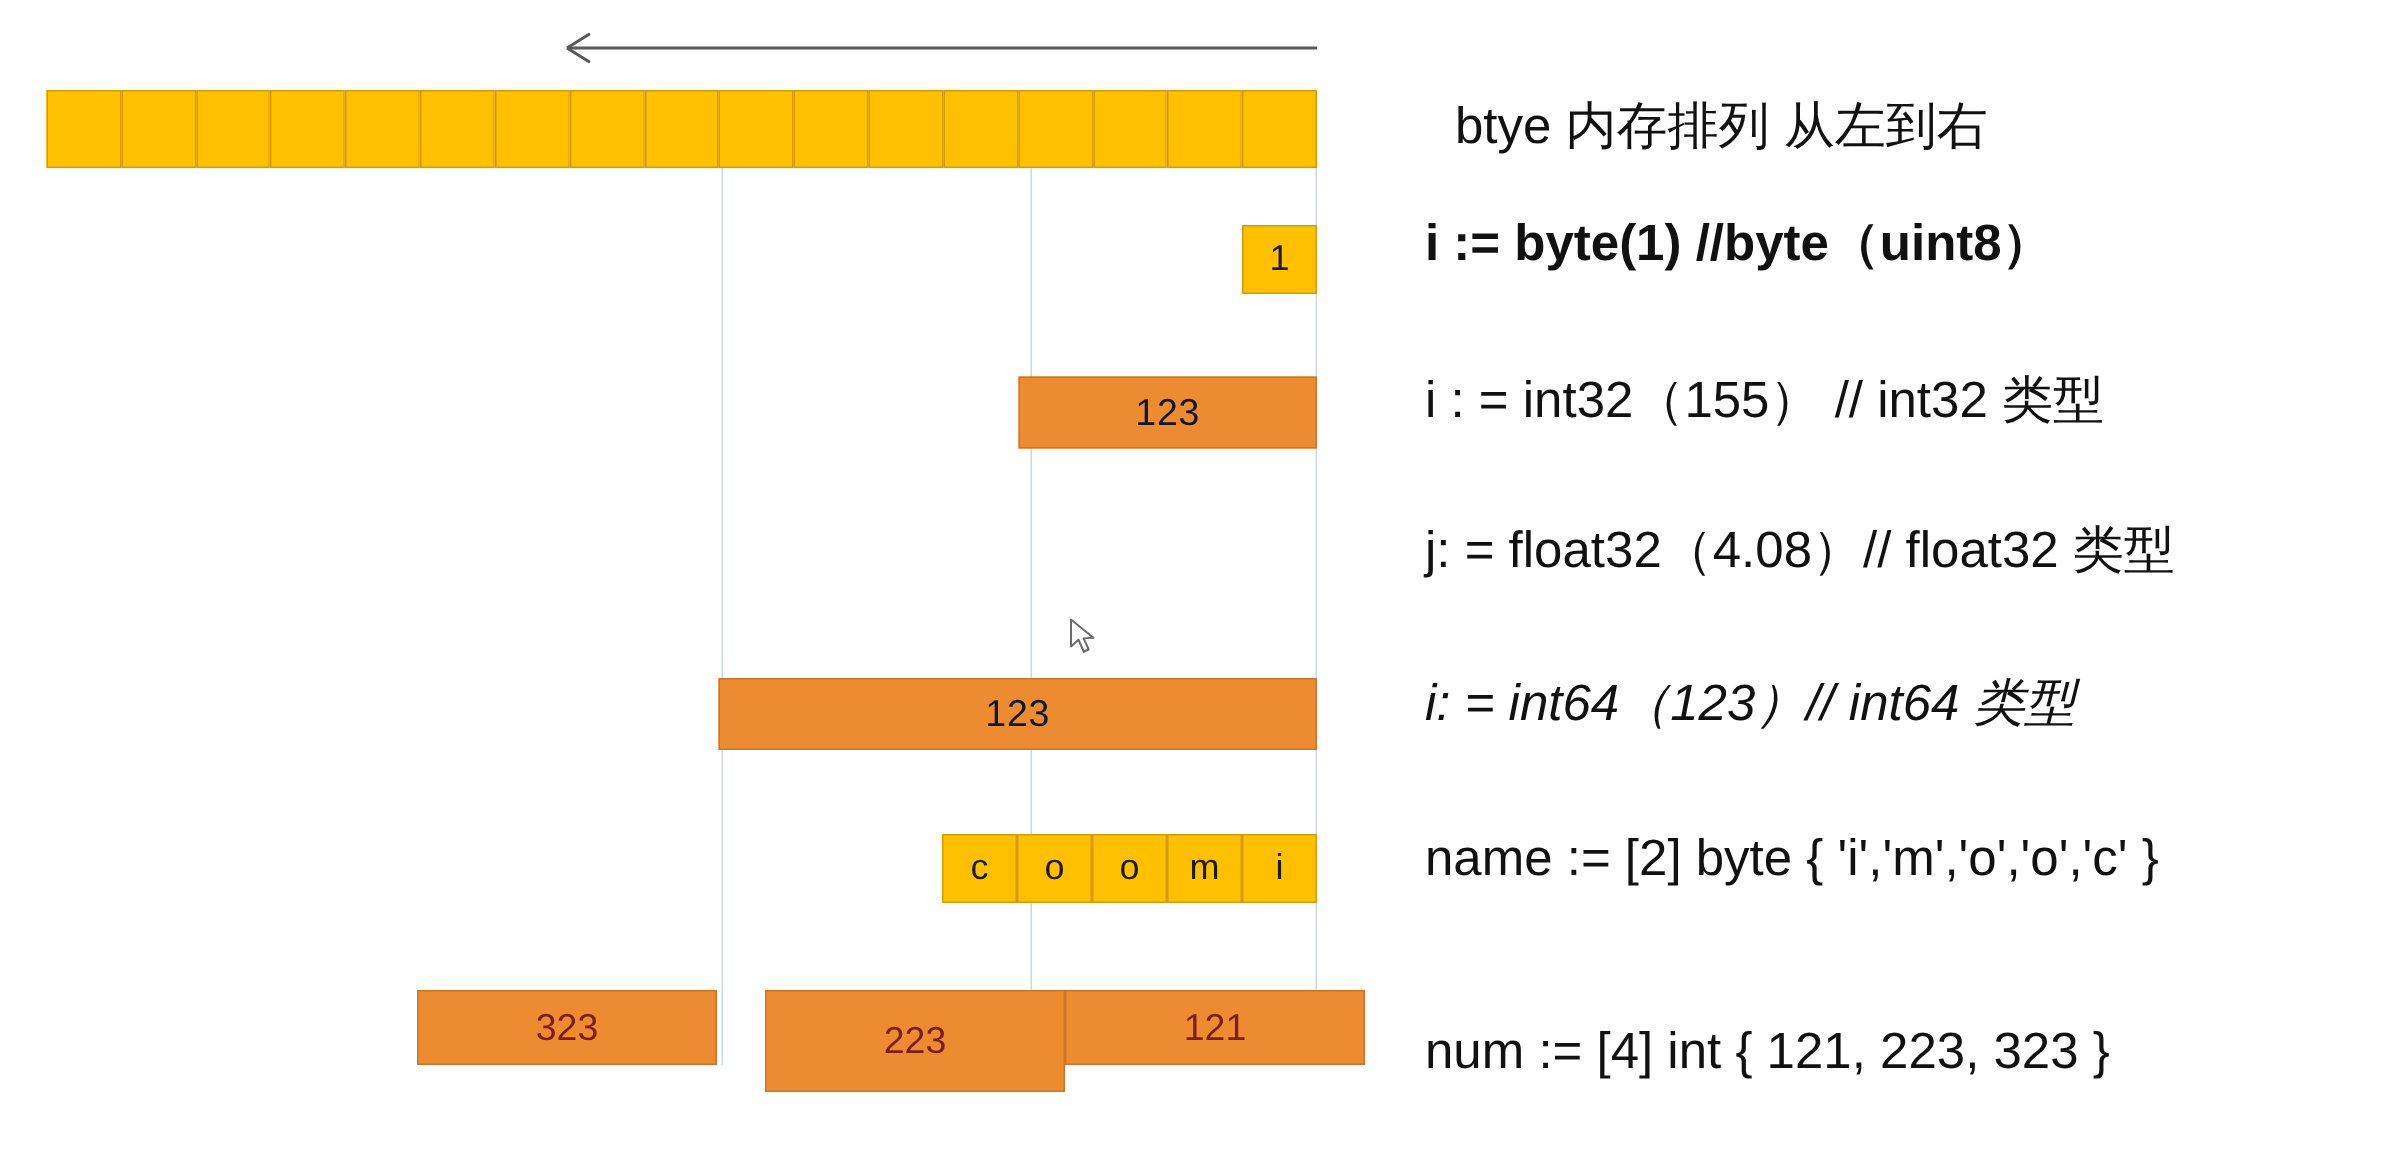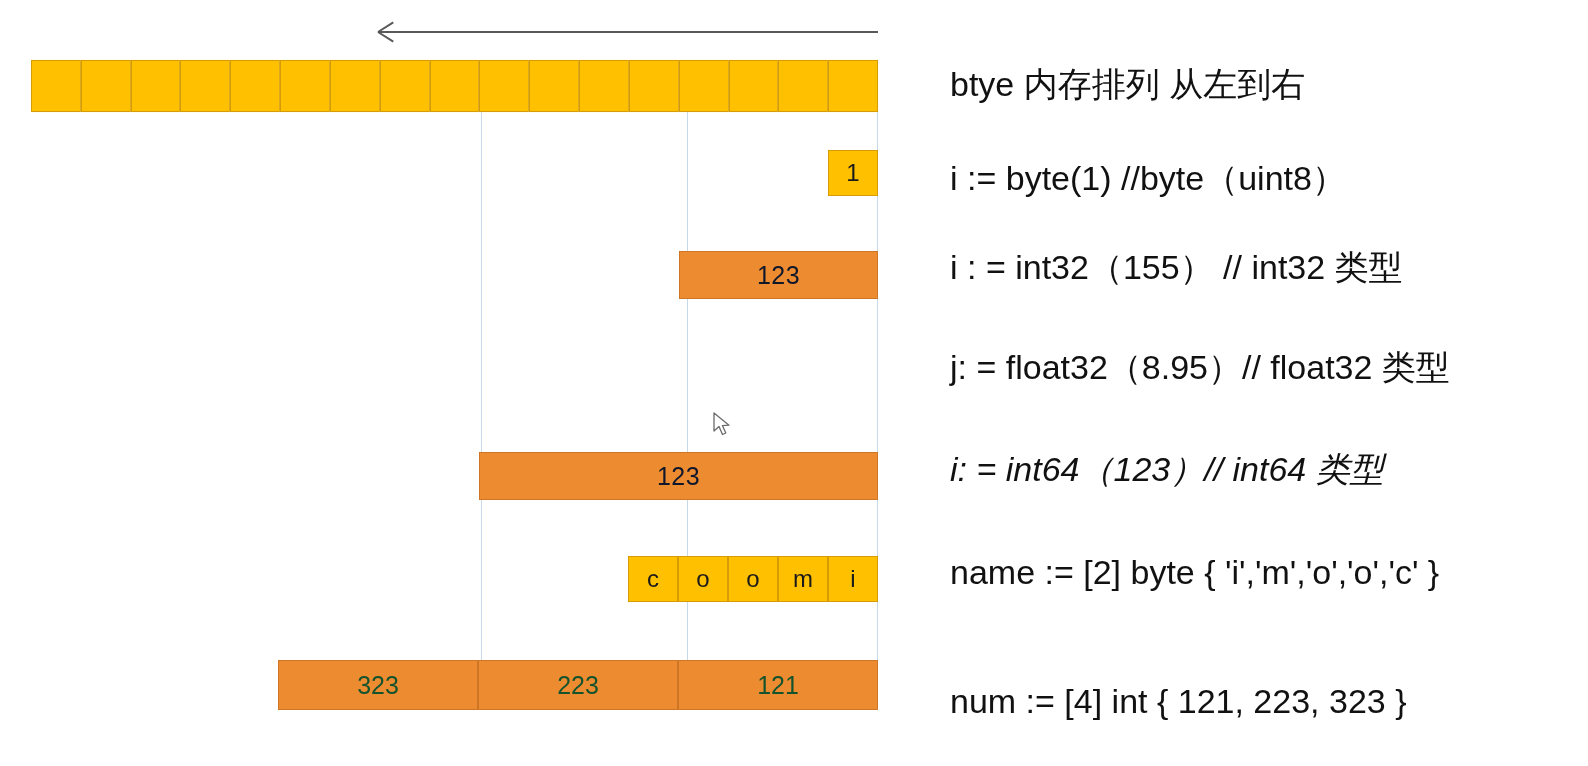--- a/index.html
+++ b/index.html
@@ -88,21 +88,21 @@
 
   
   .seg-row {
     position: absolute;
     display: flex;
     box-sizing: border-box;
   }
   .seg-row.orange > .seg {
     background: #ED8B31;
     border: 1px solid #CF7526;
-    color: #14532d;
+    color: #7f1d1d;
     font-size: 25px;
   }
   .seg-row.amber > .seg {
     background: #FFC000;
     border: 1px solid #D69C06;
     color: #1a1a1a;
     font-size: 24px;
   }
   .seg {
     box-sizing: border-box;
@@ -190,35 +190,35 @@
     </div>
     <div class="seg" style="width:50px;height:46px;">
       <span>i</span>
     </div>
   </div>
 
   <div class="seg-row orange" style="left:278px; top:660px; height:50px;">
     <div class="seg" style="width:200px;height:50px;">
       <span>323</span>
     </div>
-    <div class="seg" style="width:200px;height:50px;">
+    <div class="seg" style="width:200px;height:68px;margin-left:32px;">
       <span>223</span>
     </div>
     <div class="seg" style="width:200px;height:50px;justify-content:center;">
       <span>121</span>
     </div>
   </div>
 
-  <div class="caption" style="top:66px;">btye 内存排列 从左到右</div>
-
-  <div class="caption" style="top:160px;">i := byte(1)  //byte（uint8）</div>
+  <div class="caption" style="top:66px;margin-left:20px;">btye 内存排列 从左到右</div>
+
+  <div class="caption" style="top:144px;font-weight:bold;">i := byte(1)  //byte（uint8）</div>
 
   <div class="caption" style="top:249px;">i : = int32（155）   // int32 类型</div>
 
-  <div class="caption" style="top:349px;">j: = float32（8.95）// float32 类型</div>
+  <div class="caption" style="top:349px;">j: = float32（4.08）// float32 类型</div>
 
   <div class="caption" style="top:451px;font-style:italic;">i: = int64（123）// int64 类型</div>
 
   <div class="caption" style="top:554px;">name := [2] byte { 'i','m','o','o','c' }</div>
 
   <div class="caption" style="top:683px;">num := [4] int { 121, 223, 323 }</div>
 
   <div class="cursor" id="mouse-cursor" style="left: 713px; top: 412px;">
     <svg width="20" height="26" viewBox="0 0 20 26">
       <polygon points="1,1 1,19 6,14.5 9.5,22.5 12.8,21 9.4,13.6 16,13.2" fill="#ffffff" stroke="#6b6b6b" stroke-width="1.3" stroke-linejoin="round"></polygon>

